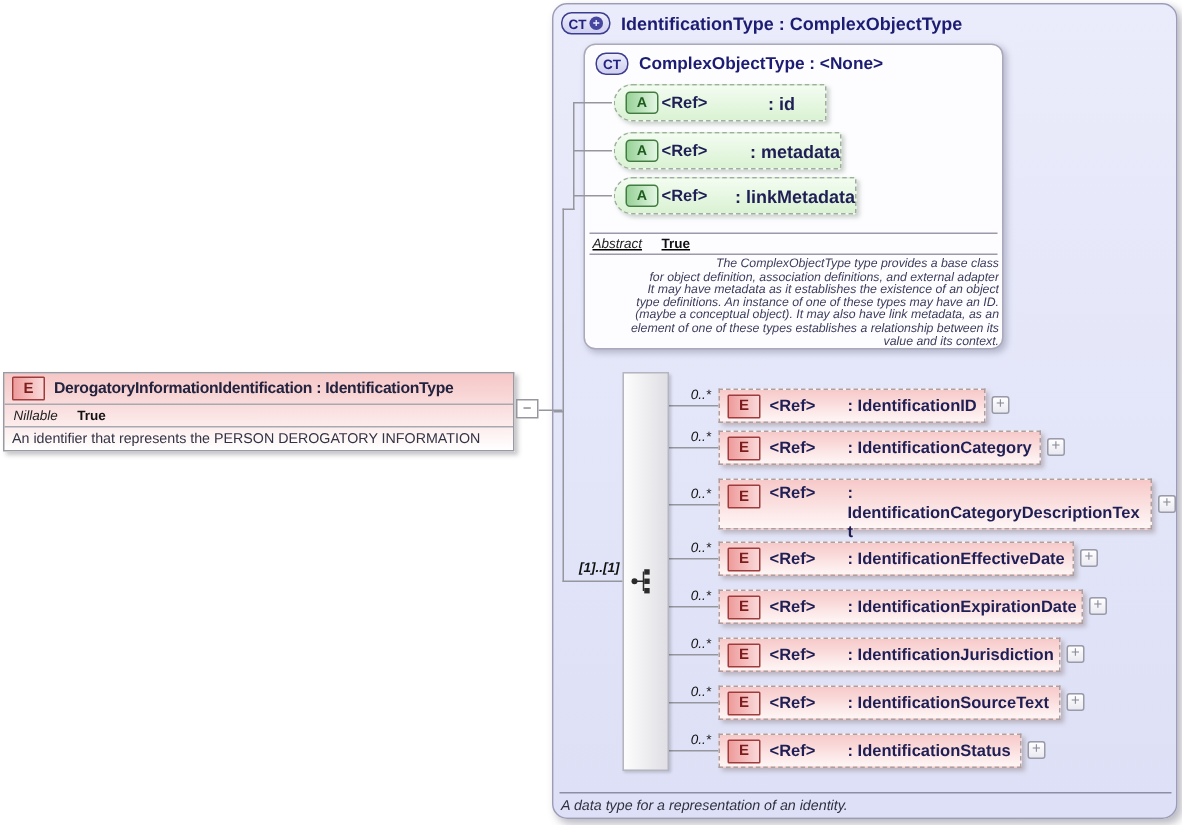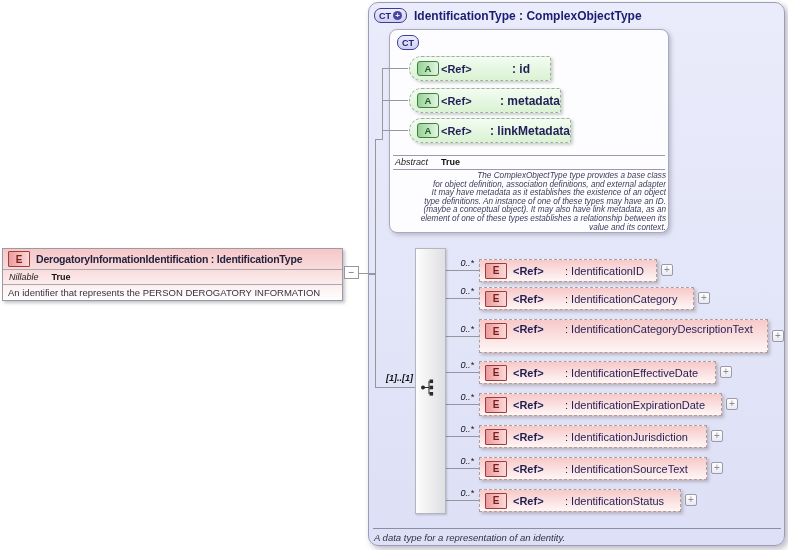--- a/index.html
+++ b/index.html
@@ -50,21 +50,21 @@
      border:1px solid #9c9cb8; border-radius:10px; box-shadow:3px 3px 6px rgba(100,100,120,.45); }
   .panel-header { position:absolute; left:5px; top:5px; display:flex; align-items:center; gap:7px; }
   .panel-title { font-size:12px; font-weight:bold; color:#1c1c72; white-space:nowrap; }
 
   .type-box { position:absolute; left:20px; top:26px; width:280px; height:204px; box-sizing:border-box;
      background:#fdfdff; border:1px solid #a9a9bb; border-radius:8px;
      box-shadow:2px 2px 4px rgba(110,110,135,.4); }
   .type-box-header { display:flex; align-items:center; gap:7px; padding:5px 0 0 7px; }
   .type-box-title { font-size:11.5px; font-weight:bold; color:#1c1c72; white-space:nowrap; }
   .tb-hr { position:absolute; left:3px; width:272px; height:1px; background:#9a9aaa; }
-  .tb-facet { position:absolute; left:5px; top:127px; display:flex; align-items:flex-start; }
+  .tb-facet { position:absolute; left:5px; top:127px; display:flex; align-items:flex-start;text-decoration:underline; }
   .tb-desc { position:absolute; left:6px; top:142px; width:270px; font-size:8.2px; font-style:italic;
      color:#3c3c5c; line-height:8.6px; overflow:hidden; }
   .tb-desc div { white-space:nowrap;text-align:right; }
 
   
   .attr-box { position:absolute; height:25px; box-sizing:border-box; display:flex; align-items:center;
      padding-left:7px; background:linear-gradient(180deg,#f3fcf1 0%,#daf2d3 100%);
      border:1px dashed #9fae9f; border-radius:13px 2px 2px 13px;
      box-shadow:2px 2px 3px rgba(110,130,110,.35); z-index:3; }
   .attr-box .ref { width:71px; margin-left:2px; font-size:11px; font-weight:bold; color:#1f1f55; }
@@ -76,21 +76,21 @@
      box-shadow:1px 1px 2px rgba(0,0,0,.18); }
   .seq-icon { position:absolute; left:51px; top:375px; z-index:3; }
   .card-label { position:absolute; left:10px; top:370px; width:34px; text-align:right;
      font-size:9px; font-style:italic; font-weight:bold; color:#111; }
 
   
   .el-box { position:absolute; left:110px; height:23px; box-sizing:border-box; display:flex; align-items:center;
      padding-left:5px; background:linear-gradient(180deg,#f7c9c9 0%,#fdebeb 75%,#fef6f6 100%);
      border:1px dashed #ab9f9f; box-shadow:2px 2px 3px rgba(130,110,110,.4); z-index:3; }
   .el-box .ref { width:52px; margin-left:6px; font-size:11px; font-weight:bold; color:#1f1f55; }
-  .el-box .ename { font-size:11px; font-weight:normal; color:#1f1f55; white-space:nowrap; }
+  .el-box .ename { font-size:11px; font-weight:bold; color:#1f1f55; white-space:nowrap; }
   .el-box.wrap { align-items:flex-start; padding-top:3px; }
   .el-box.wrap .ename { white-space:normal; overflow-wrap:anywhere; width:196px; line-height:13px; }
   .occurs { position:absolute; left:77px; width:28px; text-align:right; font-size:9px; font-style:italic; color:#111; }
 
   .panel-footer-hr { position:absolute; left:4px; top:525px; width:408px; height:1px; background:#8d8da5; }
   .panel-footer { position:absolute; left:5px; top:529px; font-size:9.5px; font-style:italic; color:#303040; white-space:nowrap; }
 </style>
 </head>
 <body>
 
@@ -113,20 +113,21 @@
       <span class="badge-ct">
         <span>CT</span>
         <span class="plus-circle">+</span>
       </span>
       <span class="panel-title">IdentificationType : ComplexObjectType</span>
     </div>
 
     <div class="type-box">
       <div class="type-box-header">
         <span class="badge-ct">CT</span>
+        <span class="type-box-title">ComplexObjectType : &lt;None&gt;</span>
       </div>
       <div class="tb-hr" style="top:125px"></div>
       <div class="tb-facet">
         <span class="facet-label">Abstract</span>
         <span class="facet-value">True</span>
       </div>
       <div class="tb-hr" style="top:139px"></div>
       <div class="tb-desc">
         <div>The ComplexObjectType type provides a base class</div>
         <div>for object definition, association definitions, and external adapter</div>

